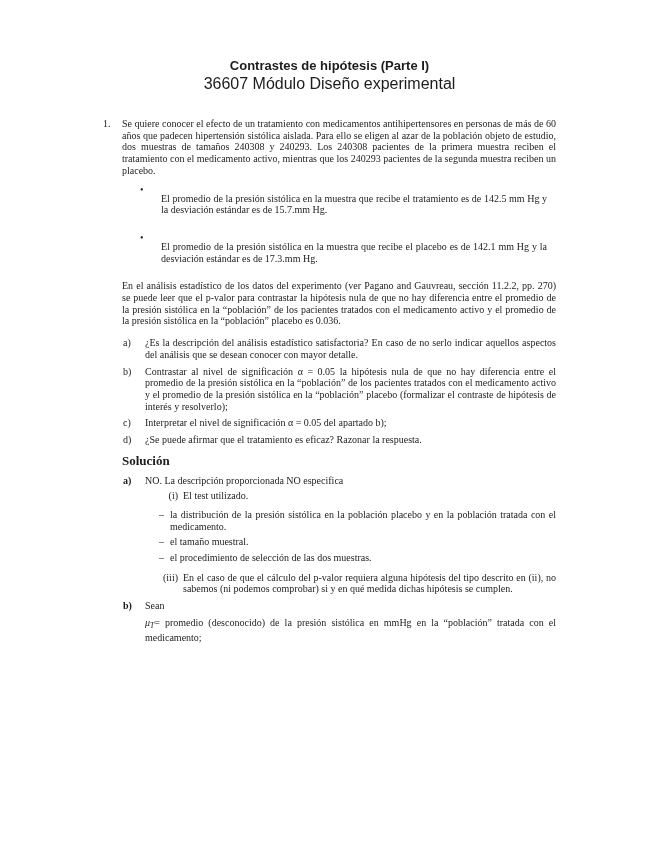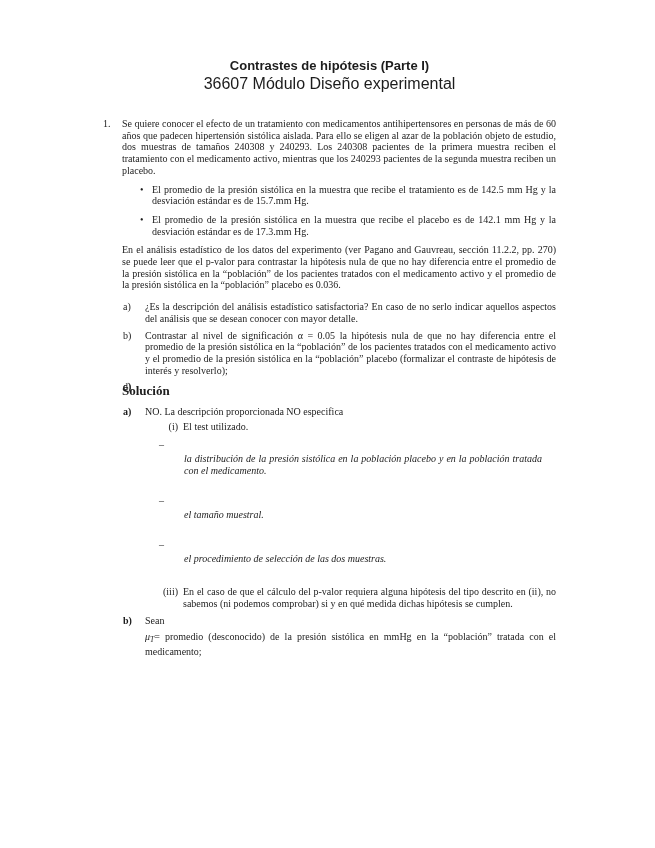--- a/index.html
+++ b/index.html
@@ -43,21 +43,21 @@
   p.para {
     margin: 0 0 7px 0;
     text-align: justify;
   }
   .bullet-item {
     display: flex;
     margin: 0 0 7px 0;
     padding-left: 18px;
   }
   .bullet-marker { flex: none; width: 12px; }
-  .bullet-text { flex: 1 1 auto; margin: 0; text-align: justify; }
+  .bullet-text { flex: 1 1 auto; margin: 9px; text-align: justify; }
   .analysis { margin-top: 10px; }
   .qa-list { margin-top: 10px; }
   .qa-item {
     position: relative;
     padding-left: 23px;
     margin: 0 0 5px 0;
     text-align: justify;
   }
   .qa-label {
     position: absolute;
@@ -75,21 +75,21 @@
   .roman-label {
     flex: none;
     width: 33px;
     text-align: right;
     margin-right: 5px;
   }
   .roman-body { flex: 1 1 auto; min-width: 0; text-align: justify; }
   .dash-list { margin-top: 3px; }
   .dash-item { display: flex; margin: 0 0 4px 0; padding-left: 14px; }
   .dash-marker { flex: none; width: 11px; }
-  .dash-text { flex: 1 1 auto; margin: 14px; text-align: justify; font-style: italic; }
+  .dash-text { flex: 1 1 auto; margin: 0; text-align: justify; }
   .definition { margin: 5px 0 4px 0; text-align: justify; }
   .math-sym { font-style: italic; }
   .math-sym sub {
     font-size: 7.5px;
     font-style: italic;
     vertical-align: -2px;
   }
   .math-eq { font-style: normal; }
 </style>
 </head>
@@ -126,23 +126,25 @@
           <div class="qa-item">
             <span class="qa-label">a)</span>
             <span>¿Es la descripción del análisis estadístico satisfactoria? En caso de no serlo indicar aquellos aspectos del análisis que se desean conocer con mayor detalle.</span>
           </div>
           <div class="qa-item">
             <span class="qa-label">b)</span>
             <span>Contrastar al nivel de significación α = 0.05 la hipótesis nula de que no hay diferencia entre el promedio de la presión sistólica en la “población” de los pacientes tratados con el medicamento activo y el promedio de la presión sistólica en la “población” placebo (formalizar el contraste de hipótesis de interés y resolverlo);</span>
           </div>
           <div class="qa-item">
             <span class="qa-label">c)</span>
+            <span>Interpretar el nivel de significación α = 0.05 del apartado b);</span>
           </div>
           <div class="qa-item">
             <span class="qa-label">d)</span>
+            <span>¿Se puede afirmar que el tratamiento es eficaz? Razonar la respuesta.</span>
           </div>
         </div>
 
         <div class="sol-heading">Solución</div>
 
         <div class="qa-item">
           <span class="qa-label bold">a)</span>
           <span>NO. La descripción proporcionada NO especifica</span>
 
           <div class="roman-list">

